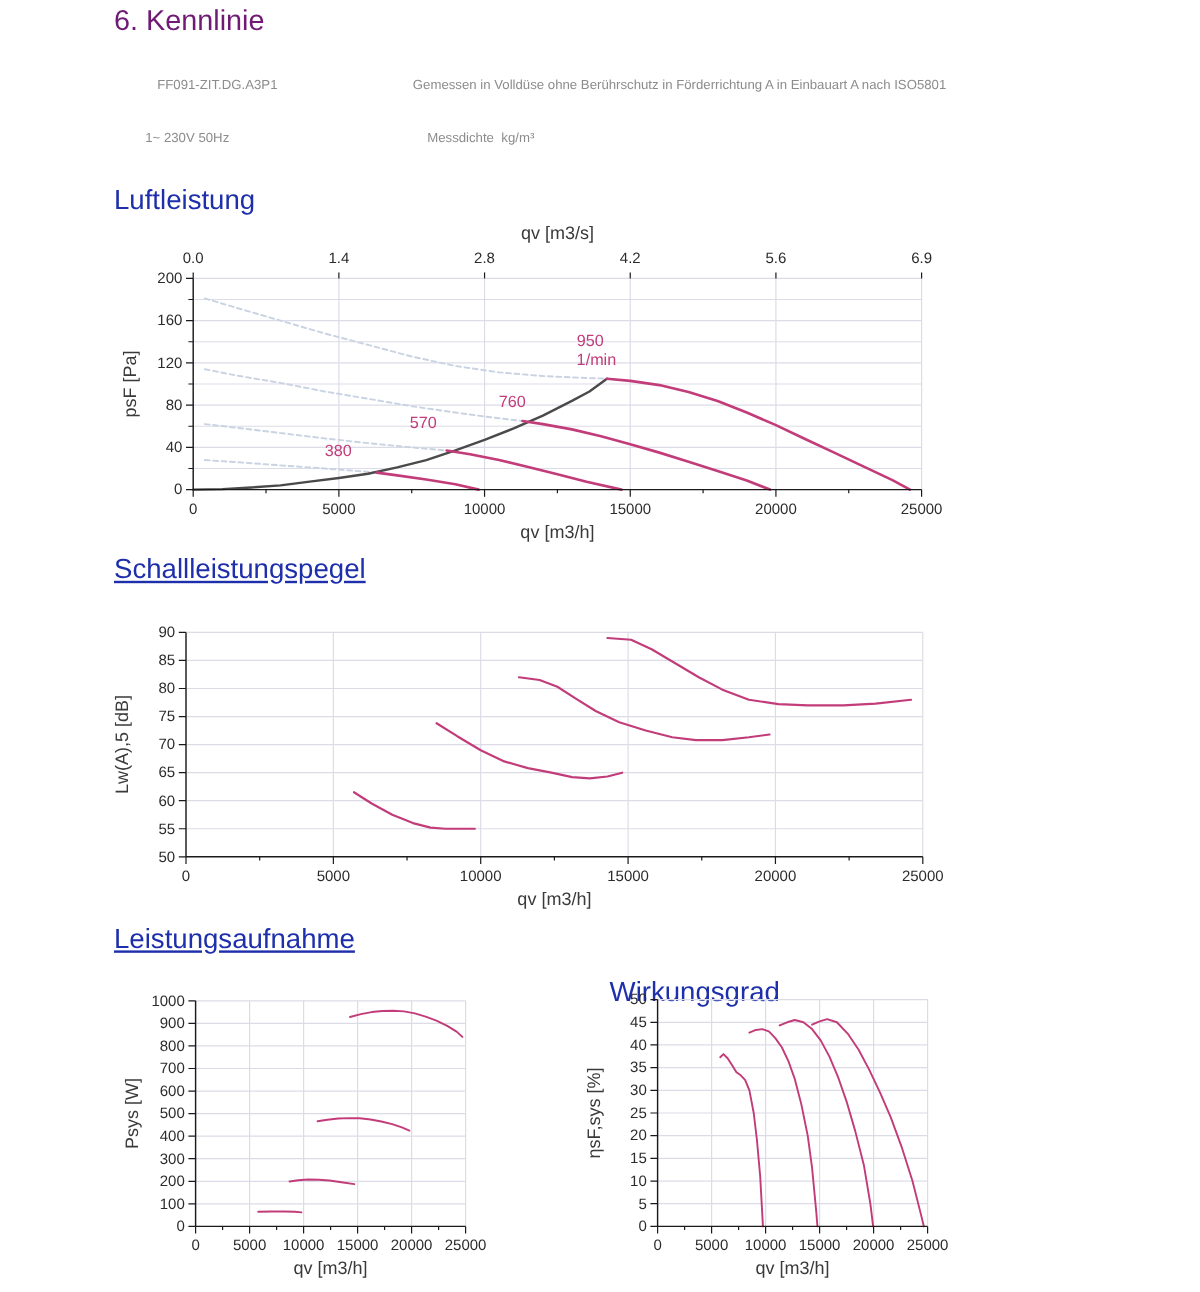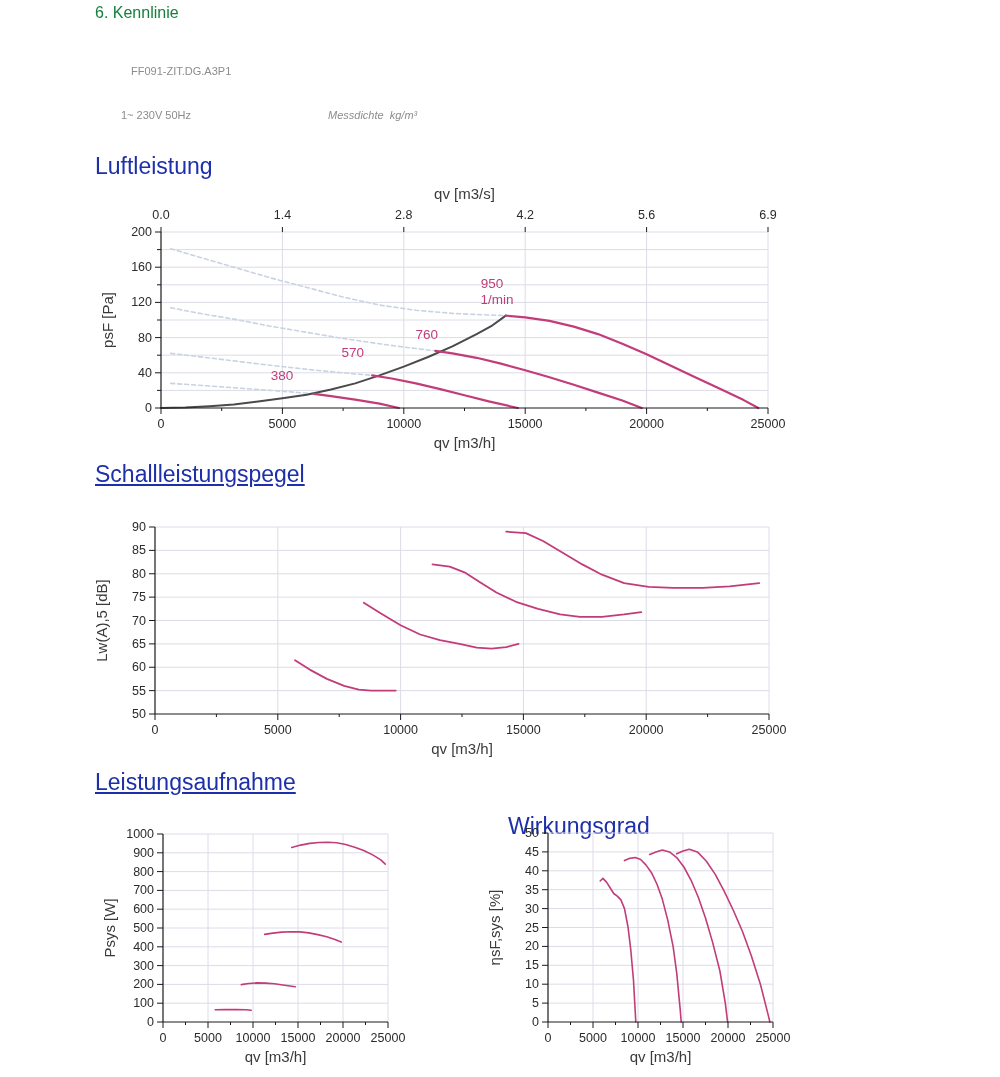--- a/index.html
+++ b/index.html
@@ -1,40 +1,41 @@
 <!DOCTYPE html>
 <html><head>
 <meta charset="utf-8">
 <style>
   html,body{margin:0;padding:0;background:#fff;}
   #page{position:relative;width:1000px;height:1077px;background:#ffffff;
         font-family:"Liberation Sans",sans-serif;overflow:hidden;}
   .abs{position:absolute;}
-  .h1{font-size:16px;color:#15803d;}
+  .h1{font-size:24px;color:#701a75;}
   .h2{font-size:23px;color:#1d2faa;}
   .body-txt{font-size:11px;color:#8c8c8c;line-height:22px;margin-left:36px;}
   .pre{white-space:pre-wrap;}
   svg text{font-family:"Liberation Sans",sans-serif;}
   .tick{font-size:12.5px;fill:#2b2b2b;}
   .atitle{font-size:15px;fill:#3a3a3a;}
   .ann{font-size:13.5px;fill:#c23c7a;}
 </style>
 </head>
 <body>
 
 <div id="page">
 
   <div class="abs h1" style="left:95px;top:4px;">6. Kennlinie</div>
 
   <div class="abs body-txt" style="left:95px;top:60px;">FF091-ZIT.DG.A3P1</div>
 
+  <div class="abs body-txt" style="left:308px;top:60px;width:622px;">Gemessen in Volldüse ohne Berührschutz in Förderrichtung A in Einbauart A nach ISO5801</div>
 
   <div class="abs body-txt" style="left:85px;top:104px;">1~ 230V 50Hz</div>
 
-  <div class="abs body-txt pre" style="left:292px;top:104px;font-style:italic;">Messdichte  kg/m³</div>
+  <div class="abs body-txt pre" style="left:320px;top:104px;">Messdichte  kg/m³</div>
 
   <div class="abs h2" style="left:95px;top:153px;">Luftleistung</div>
 
   <svg class="abs" style="left:88px;top:183px;" width="700" height="272">
       <line x1="73" y1="207.4" x2="680" y2="207.4" stroke="#dcdce8" stroke-width="1"></line>
       <line x1="73" y1="189.8" x2="680" y2="189.8" stroke="#dcdce8" stroke-width="1"></line>
       <line x1="73" y1="172.2" x2="680" y2="172.2" stroke="#dcdce8" stroke-width="1"></line>
       <line x1="73" y1="154.6" x2="680" y2="154.6" stroke="#dcdce8" stroke-width="1"></line>
       <line x1="73" y1="137" x2="680" y2="137" stroke="#dcdce8" stroke-width="1"></line>
       <line x1="73" y1="119.4" x2="680" y2="119.4" stroke="#dcdce8" stroke-width="1"></line>

